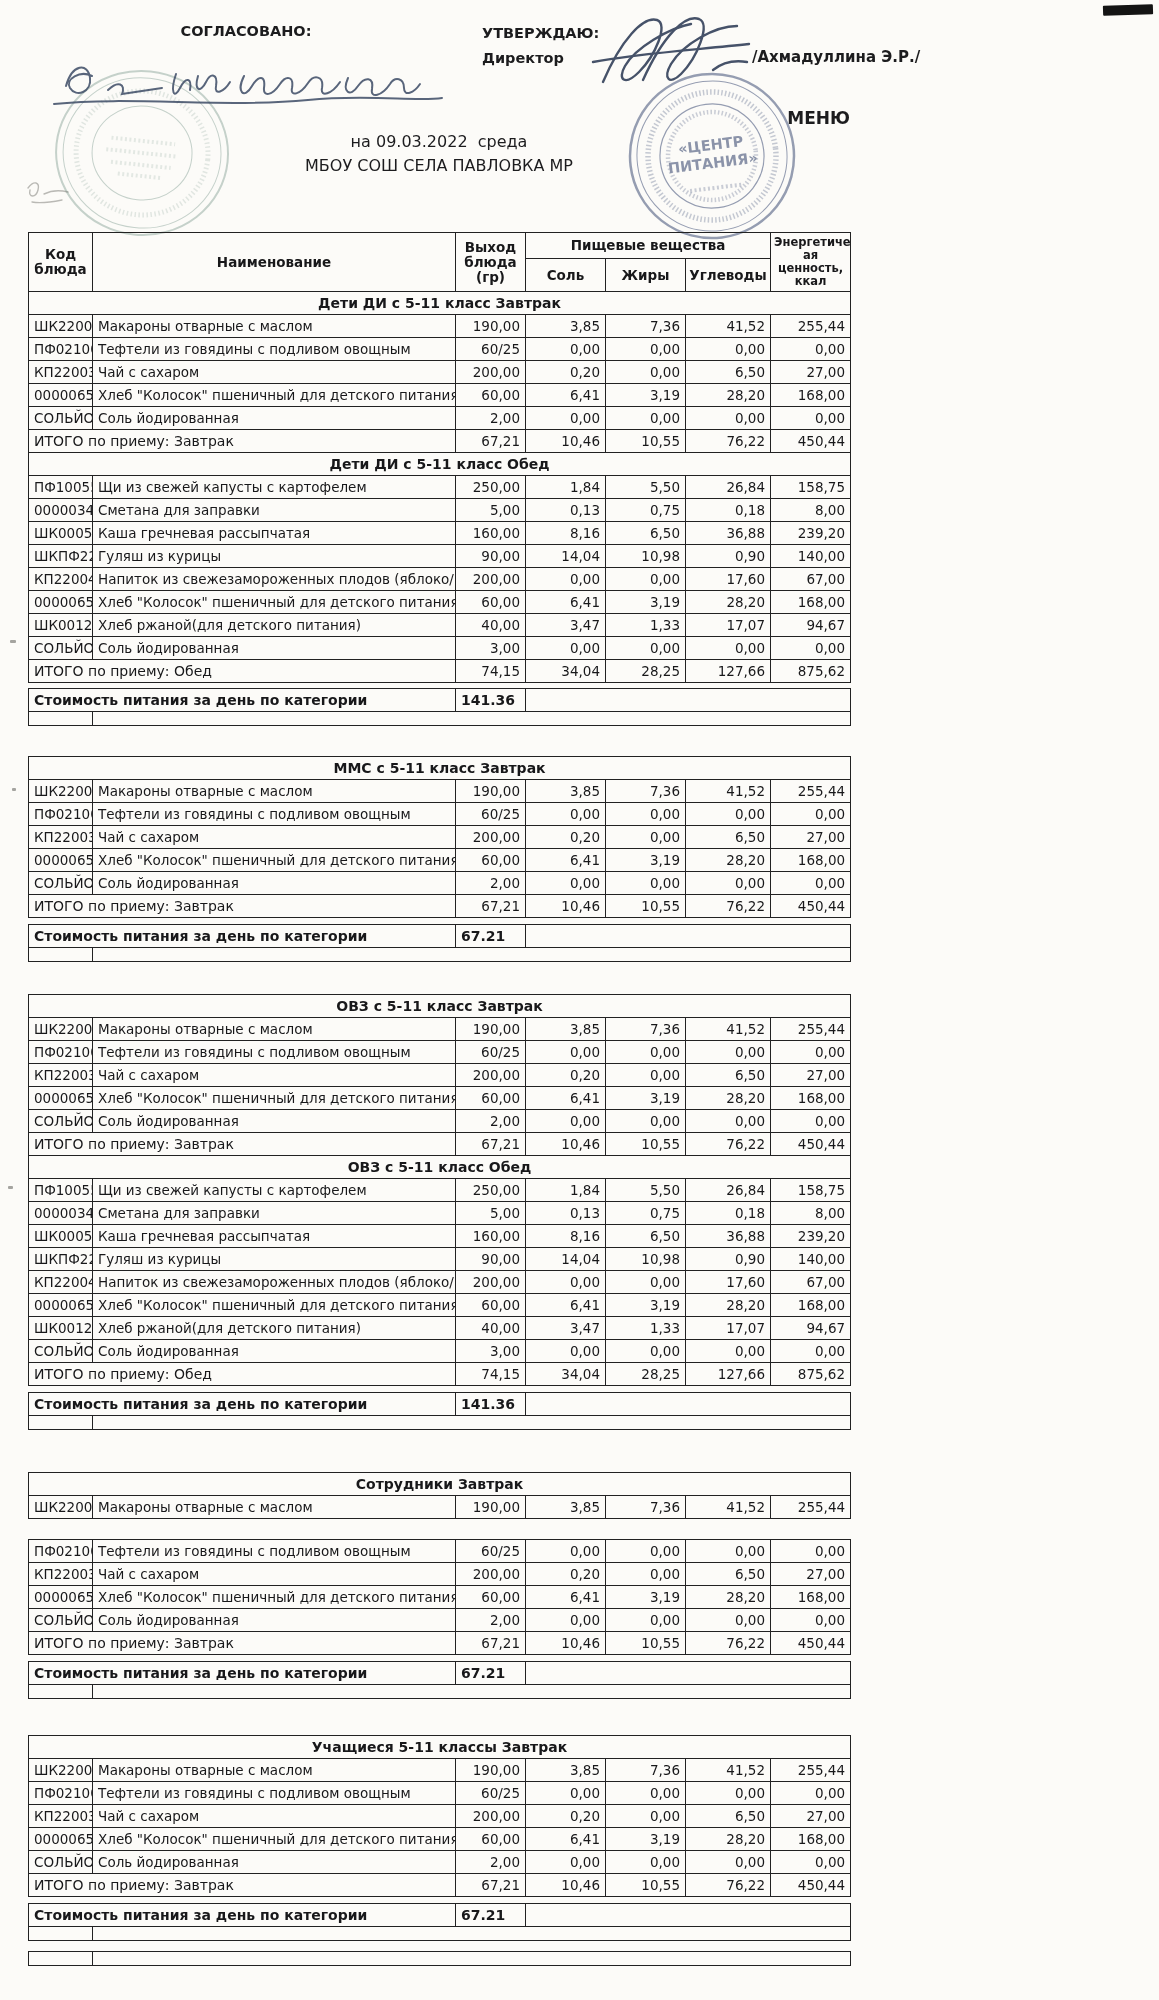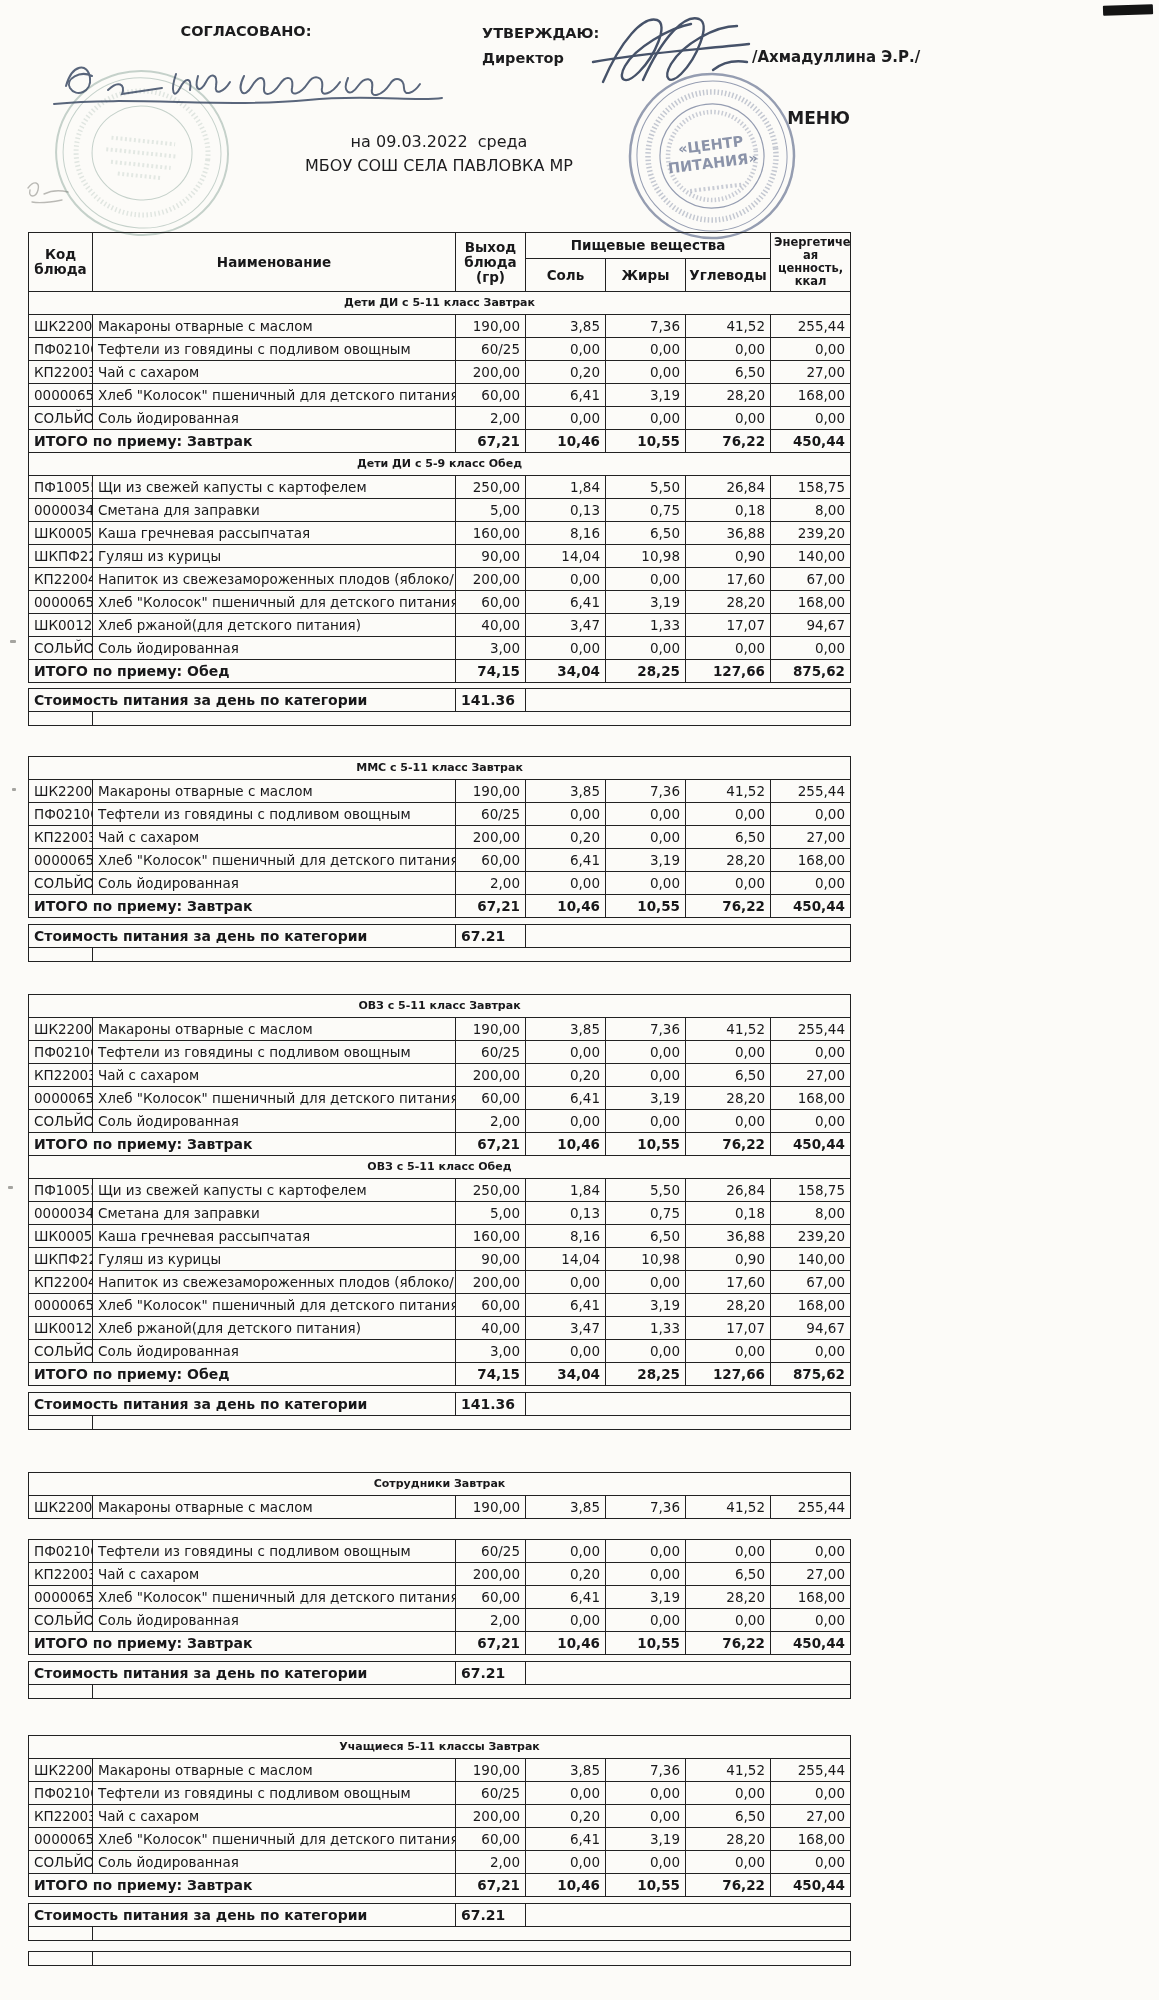--- a/index.html
+++ b/index.html
@@ -38,25 +38,25 @@
   .scribble-artifact { position:absolute; left:24px; top:178px; opacity:.5; }
 
   
   .tables-host { position:relative; margin-left:28px; width:822px; padding-bottom:40px; }
   .gap { width:100%; }
   table.menu { border-collapse:collapse; table-layout:fixed; width:822px; font-size:13.5px; color:#18181a; }
   .menu td, .menu th { border:1px solid #222; padding:2px 5px; line-height:18px; overflow:hidden; white-space:nowrap; vertical-align:middle; }
   .menu th { font-weight:bold; text-align:center; white-space:normal; line-height:15px; padding:3px 3px; }
   .menu th.h-mid { height:26px; }
   .menu th.small { font-size:11.5px; line-height:13px; }
-  .menu tr.r-title td { text-align:center; font-weight:bold; font-size:11px;margin-left:24px; }
+  .menu tr.r-title td { text-align:center; font-weight:bold; font-size:14px;margin-left:24px; }
   .menu td.code { text-align:left; }
   .menu td.name { text-align:left; }
   .menu td.num { text-align:right; }
-  .menu tr.r-total td { font-weight:bold; }
+  .menu tr.r-total td { font-weight:normal; }
   .menu tr.r-total td.lbl { text-align:left; font-size:14px; }
   .menu tr.r-cost td { font-weight:bold; }
   .menu tr.r-cost td.lbl { text-align:left; font-size:14px;border-radius:7px; }
   .menu tr.r-cost td.val { text-align:left; font-size:14px; }
   .menu tr.r-empty td { height:14px; padding:0; }
 </style>
 </head>
 <body>
 
 <div class="page">
@@ -213,21 +213,21 @@
           </tr>
           <tr class="r-total">
             <td colspan="2" class="lbl">ИТОГО по приему: Завтрак</td>
             <td class="num">67,21</td>
             <td class="num">10,46</td>
             <td class="num">10,55</td>
             <td class="num">76,22</td>
             <td class="num">450,44</td>
           </tr>
           <tr class="r-title">
-            <td colspan="7">Дети ДИ с 5-9 класс Обед</td>
+            <td colspan="7">Дети ДИ с 5-11 класс Обед</td>
           </tr>
           <tr class="r-item">
             <td class="code">ПФ10055</td>
             <td class="name">Щи из свежей капусты с картофелем</td>
             <td class="num">250,00</td>
             <td class="num">1,84</td>
             <td class="num">5,50</td>
             <td class="num">26,84</td>
             <td class="num">158,75</td>
           </tr>

